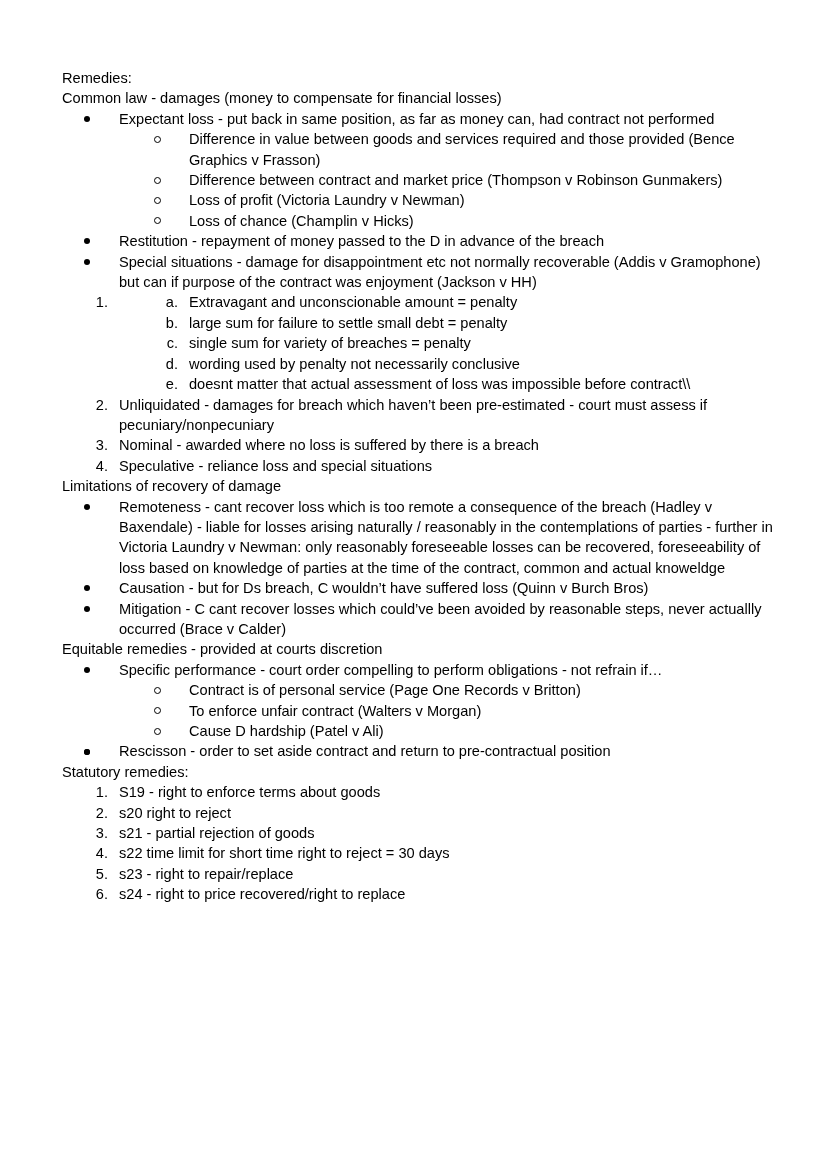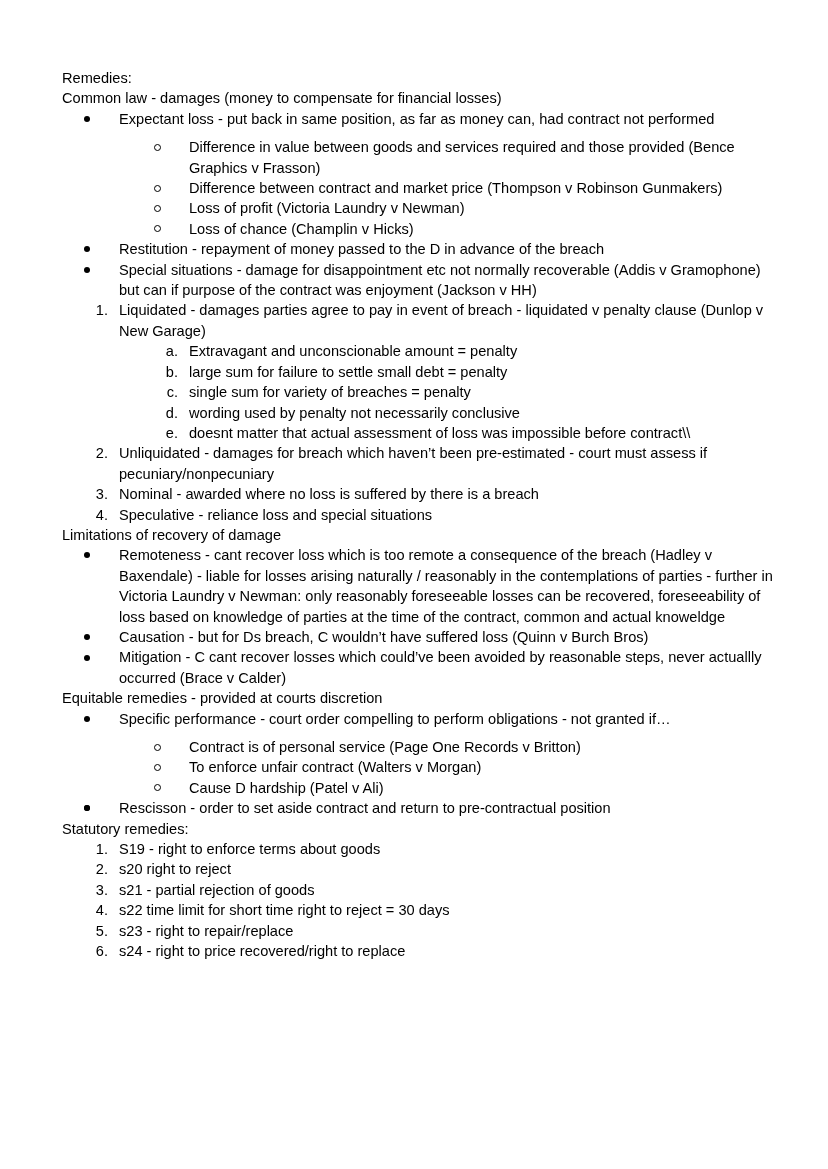--- a/index.html
+++ b/index.html
@@ -67,21 +67,20 @@
     border-radius: 50%;
     background: #000;
     vertical-align: middle;
     position: relative;
     top: -1px;
   }
 
   
   .lvl3 {
     margin-left: 35px;
-    margin-top: 8px;
   }
   .lvl3 > li {
     position: relative;
     padding-left: 35px;
   }
   .lvl3 > li > .marker {
     position: absolute;
     left: 0;
     top: 0;
     width: 22px;
@@ -191,21 +190,20 @@
       </li>
       <li>
         <span class="marker"><span class="disc"></span></span>
         <span class="txt">Special situations - damage for disappointment etc not normally recoverable (Addis v Gramophone) but can if purpose of the contract was enjoyment (Jackson v HH)</span>
       </li>
     </ul>
 
     <ol class="num2">
       <li>
         <span class="marker">1.</span>
-        <span class="txt">Liquidated - damages parties agree to pay in event of breach - liquidated v penalty clause (Dunlop v New Garage)</span>
         <ol class="alpha3">
           <li>
             <span class="marker">a.</span>
             <span class="txt">Extravagant and unconscionable amount = penalty</span>
           </li>
           <li>
             <span class="marker">b.</span>
             <span class="txt">large sum for failure to settle small debt = penalty</span>
           </li>
           <li>
@@ -257,21 +255,21 @@
     </ul>
 
     <ul class="lvl1">
       <li>
         <span class="heading-line">Equitable remedies - provided at courts discretion</span>
       </li>
     </ul>
     <ul class="lvl2">
       <li>
         <span class="marker"><span class="disc"></span></span>
-        <span class="txt">Specific performance - court order compelling to perform obligations - not granted if…</span>
+        <span class="txt">Specific performance - court order compelling to perform obligations - not refrain if…</span>
         <ul class="lvl3">
           <li>
             <span class="marker"><span class="circle"></span></span>
             <span class="txt">Contract is of personal service (Page One Records v Britton)</span>
           </li>
           <li>
             <span class="marker"><span class="circle"></span></span>
             <span class="txt">To enforce unfair contract (Walters v Morgan)</span>
           </li>
           <li>

